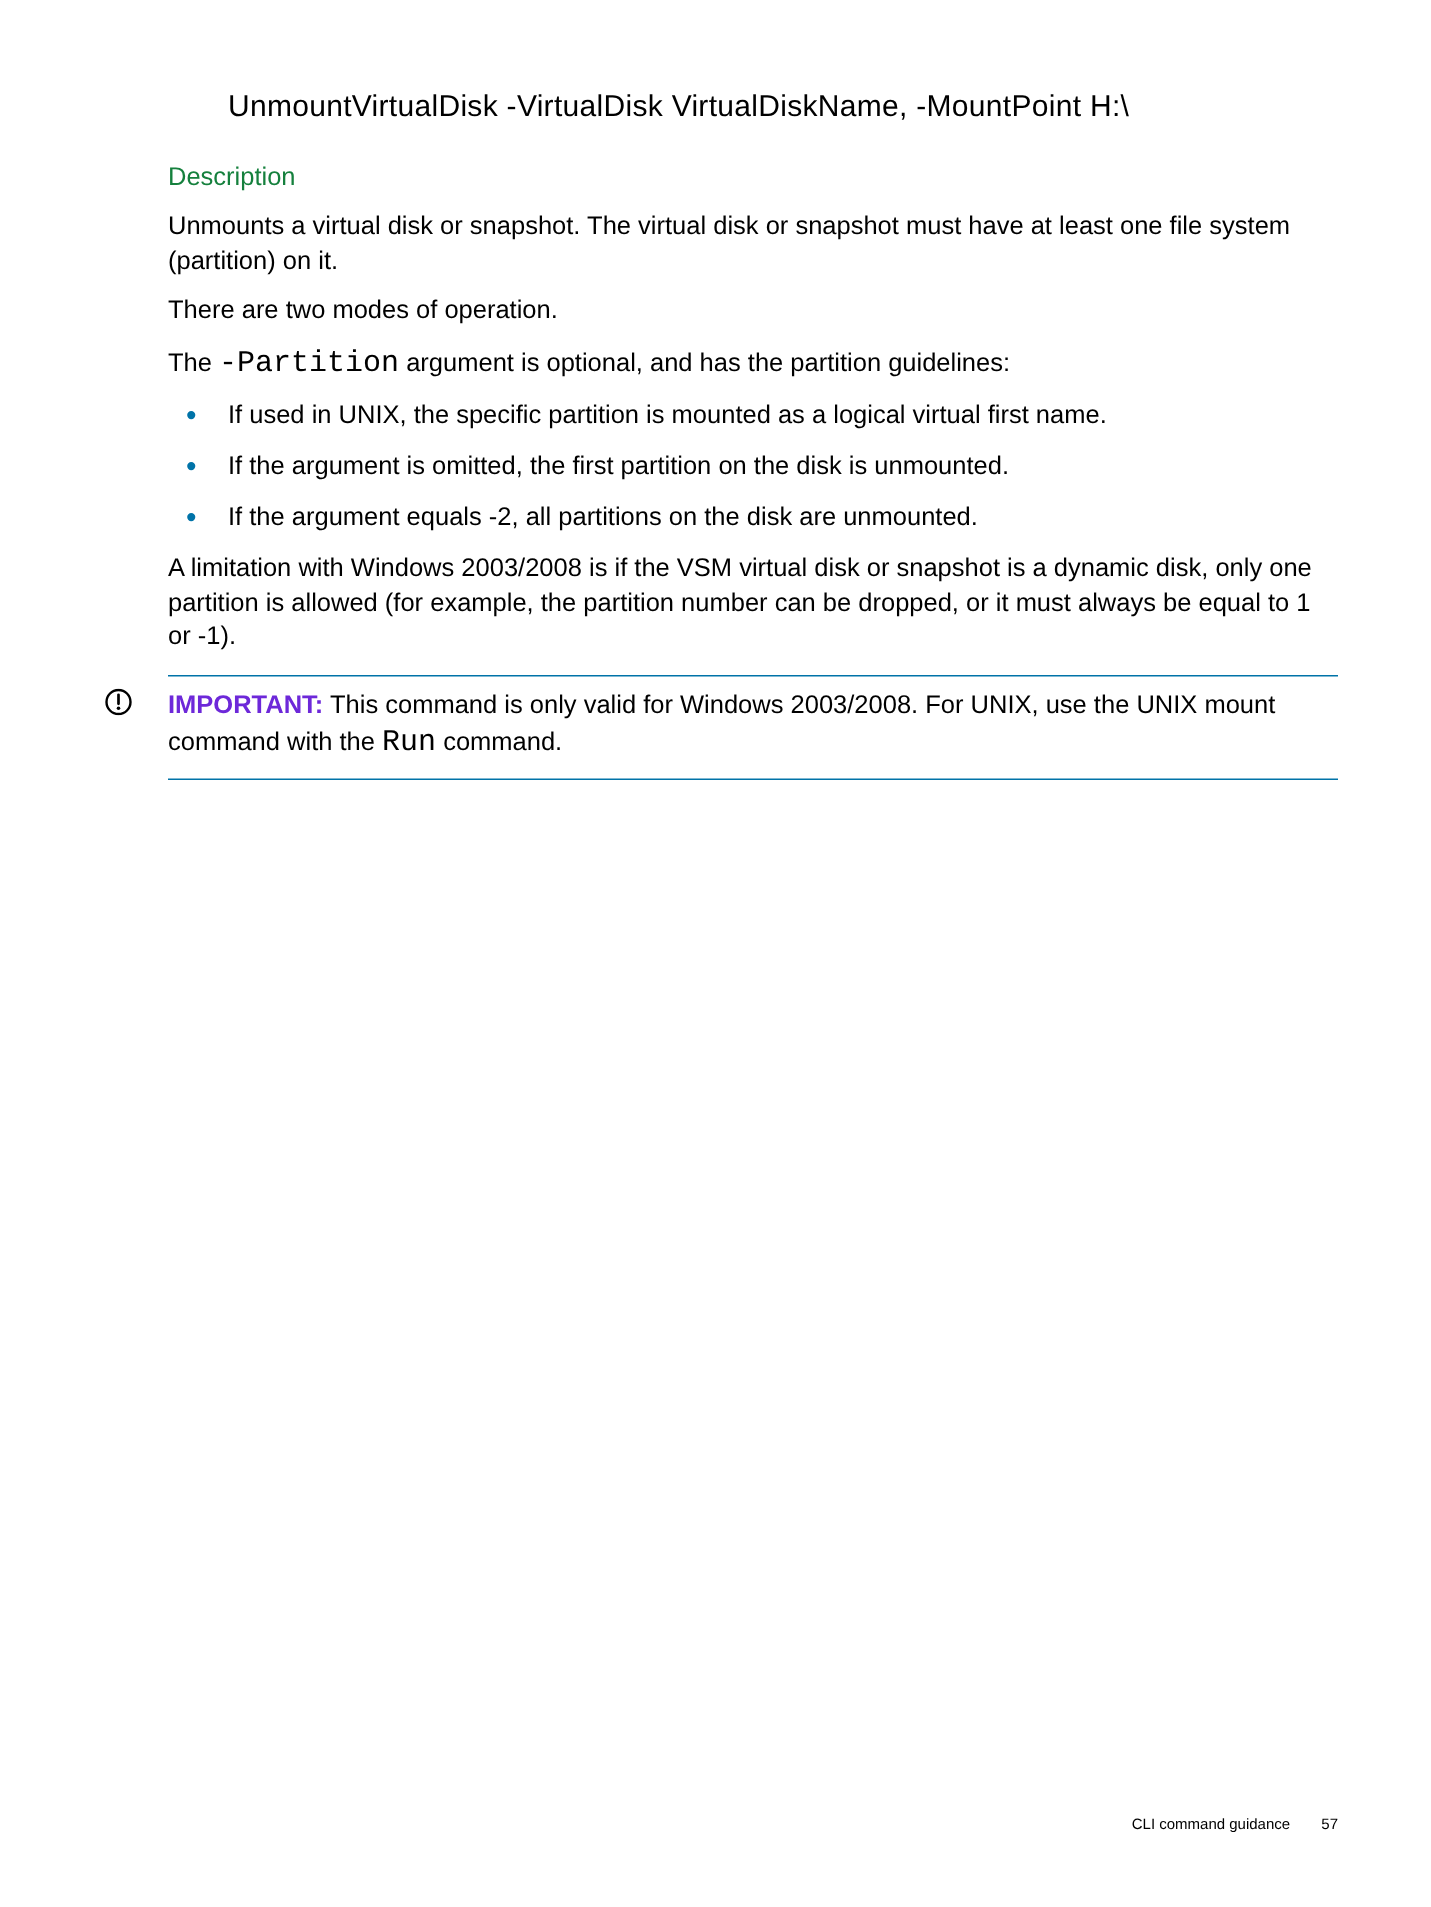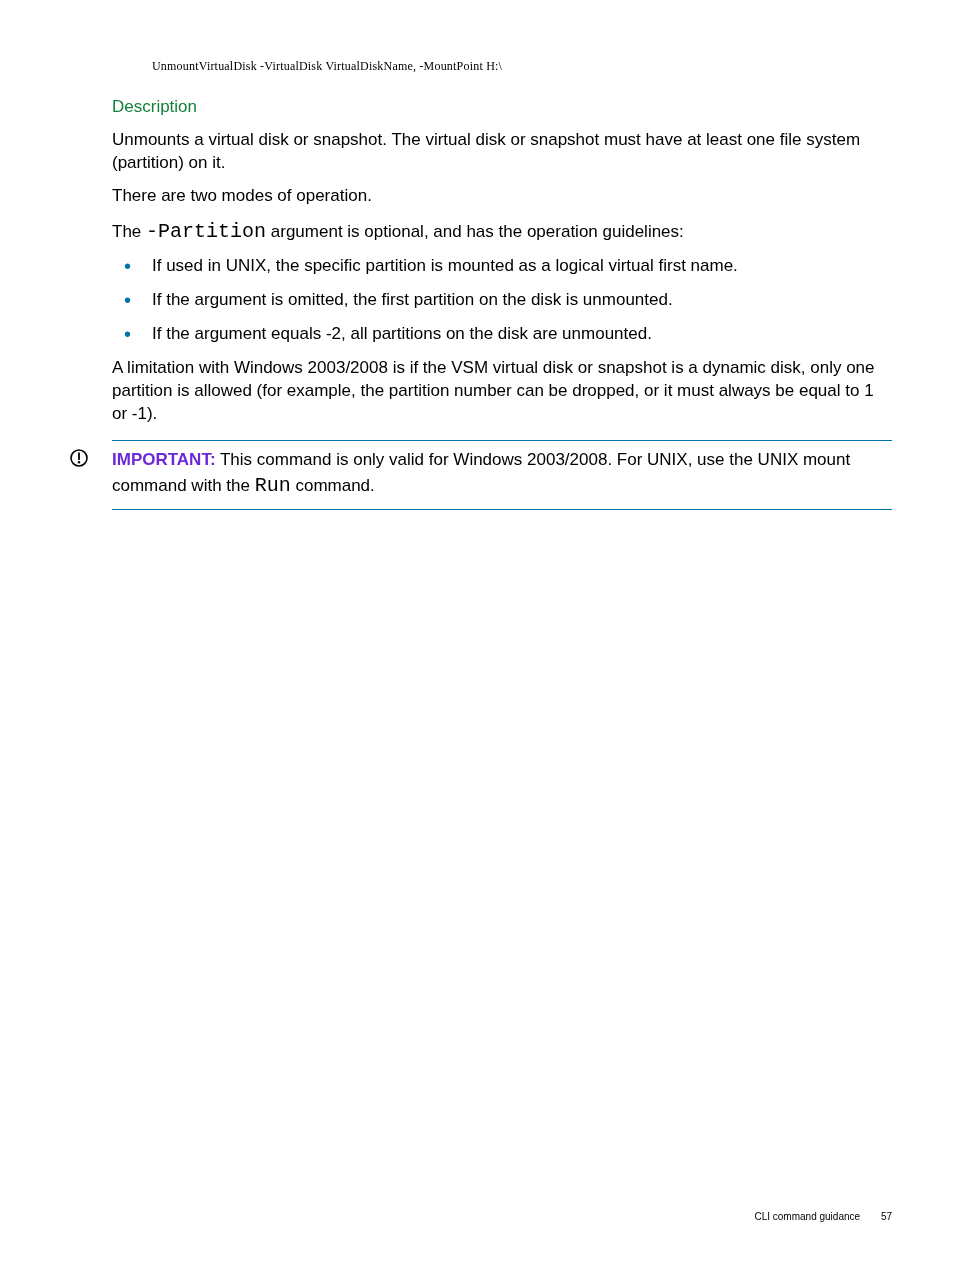--- a/index.html
+++ b/index.html
@@ -15,22 +15,22 @@
     position: relative;
   }
   .page {
     position: relative;
     width: 954px;
     height: 1271px;
     box-sizing: border-box;
     padding: 58px 62px 60px 112px;
   }
   .code-line {
-    font-family: Liberation Serif, serif;
-    font-size: 12px;
+    font-family: Liberation Sans, sans-serif;
+    font-size: 20px;
     margin: 0 0 18px 40px;
     letter-spacing: 0.2px;
     white-space: nowrap;
   }
   .section-heading {
     color: #15803d;
     font-size: 17px;
     margin: 22px 0 10px 0;
     font-weight: normal;
   }
@@ -95,21 +95,21 @@
   <div class="code-line">UnmountVirtualDisk -VirtualDisk VirtualDiskName, -MountPoint H:\</div>
 
   <div class="section-heading">Description</div>
 
   <p class="para">Unmounts a virtual disk or snapshot. The virtual disk or snapshot must have at least one file system (partition) on it.</p>
 
   <p class="para">There are two modes of operation.</p>
 
 
   <p class="para">
-    <span>The </span><span class="mono">-Partition</span><span> argument is optional, and has the operation guidelines:</span>
+    <span>The </span><span class="mono">-Partition</span><span> argument is optional, and has the partition guidelines:</span>
   </p>
 
   <ul class="bullets">
     <li>If used in UNIX, the specific partition is mounted as a logical virtual first name.</li>
     <li>If the argument is omitted, the first partition on the disk is unmounted.</li>
     <li>If the argument equals -2, all partitions on the disk are unmounted.</li>
   </ul>
 
   <p class="para">A limitation with Windows 2003/2008 is if the VSM virtual disk or snapshot is a dynamic disk, only one partition is allowed (for example, the partition number can be dropped, or it must always be equal to 1 or -1).</p>
 

